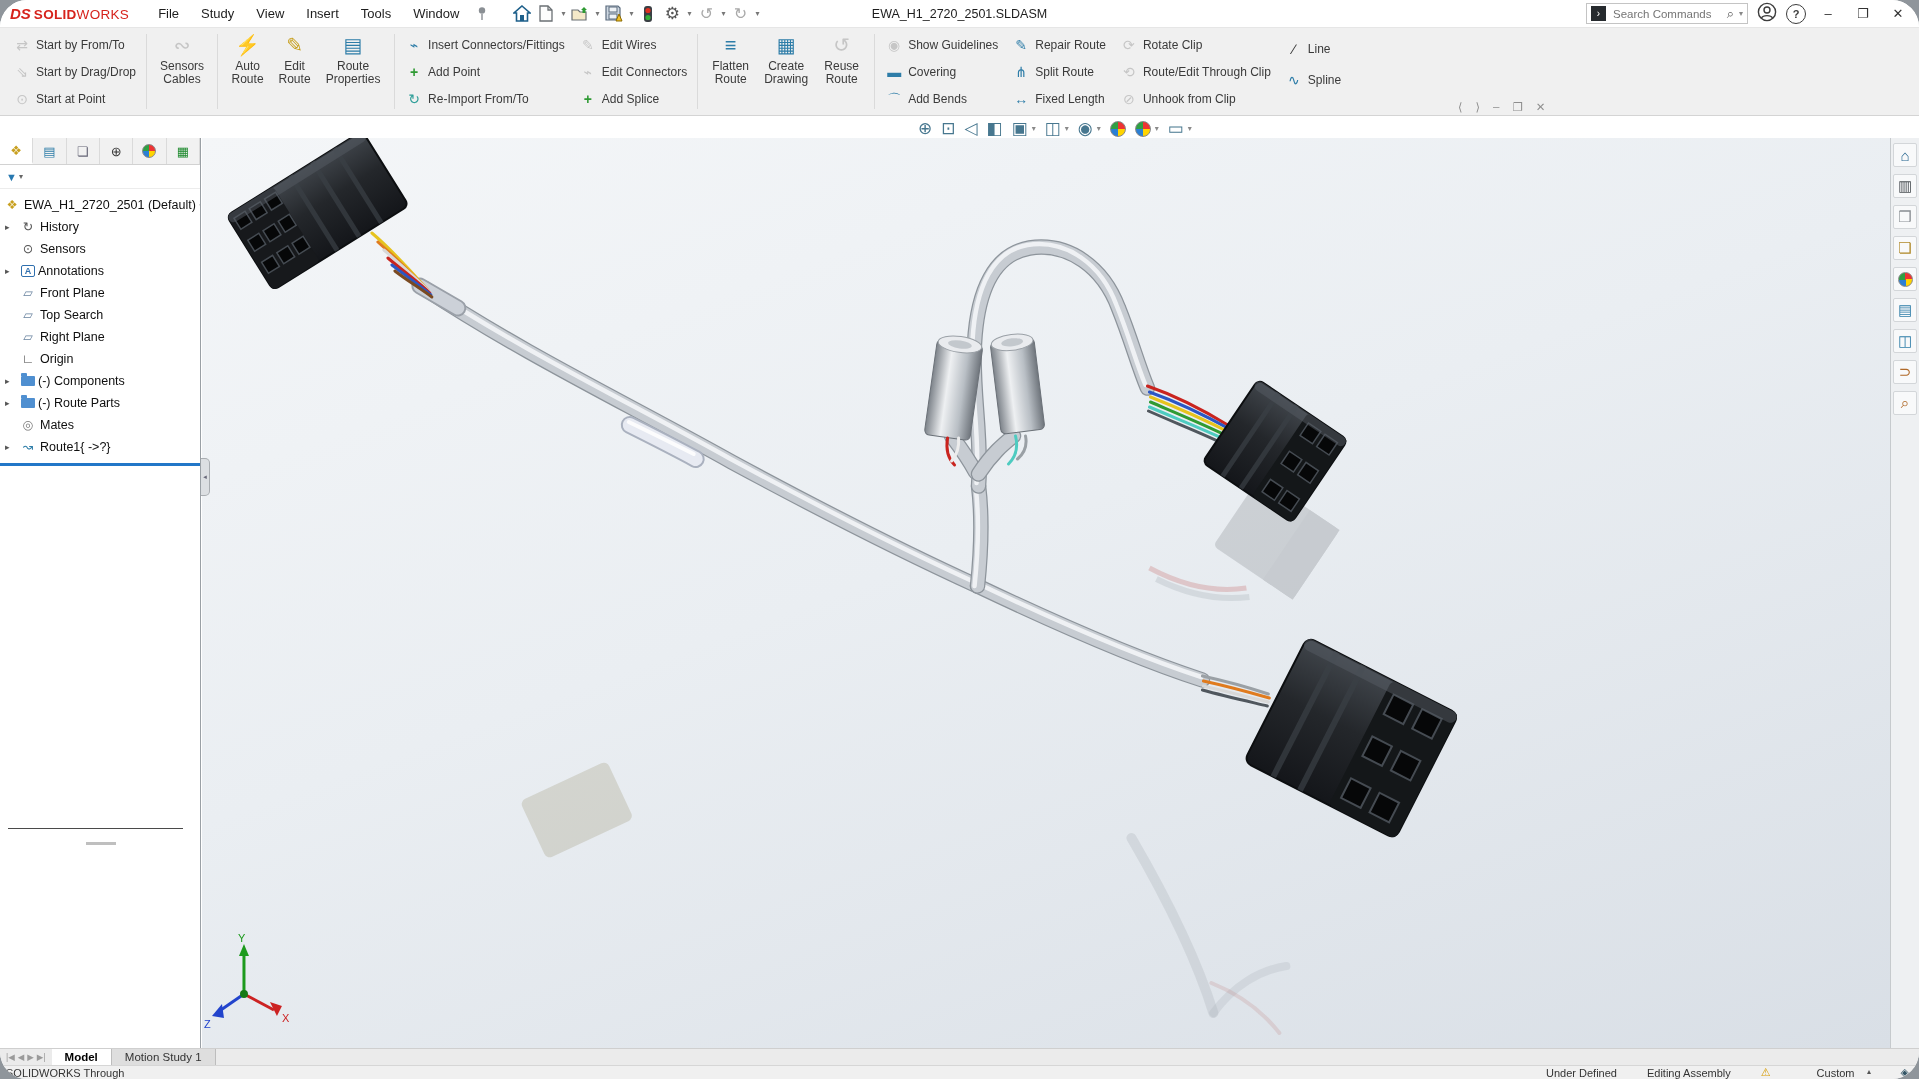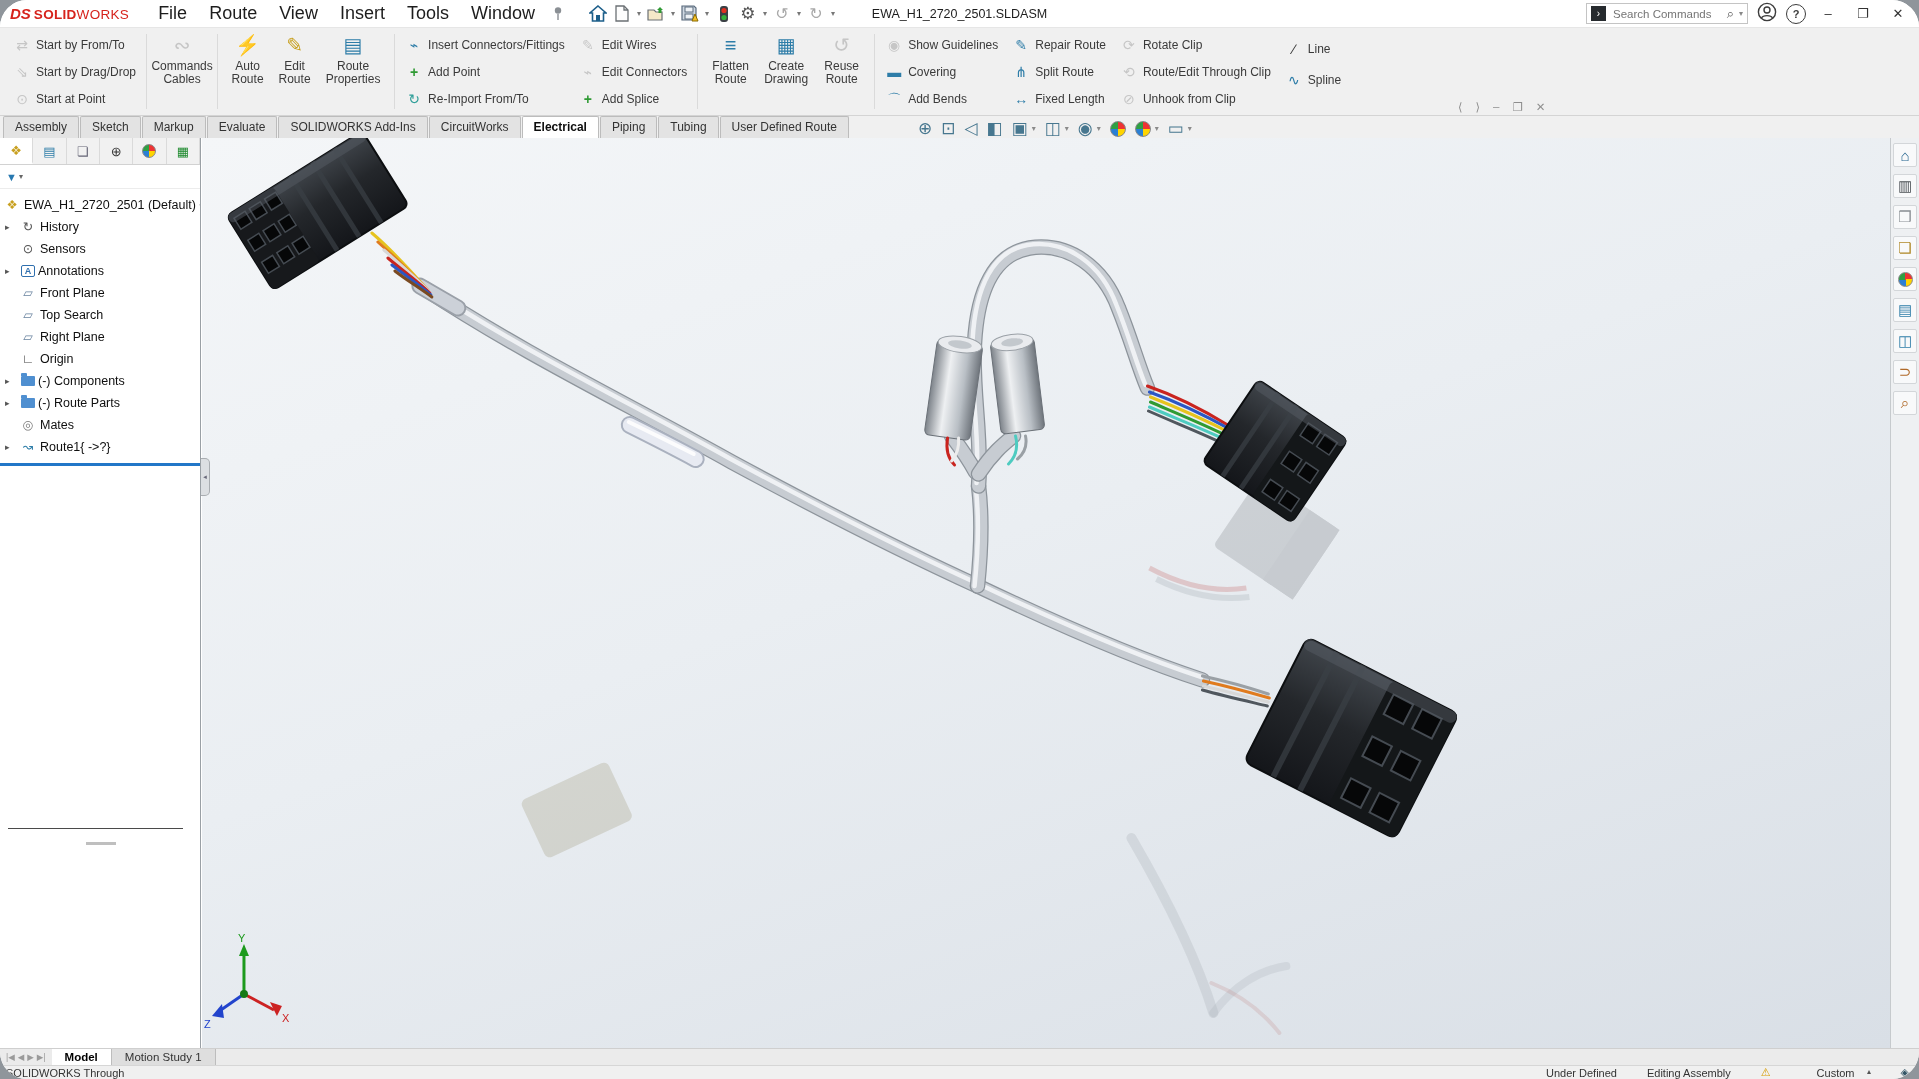--- a/index.html
+++ b/index.html
@@ -5,21 +5,21 @@
   html,body{margin:0;padding:0;background:#8f959b;font-family:"Liberation Sans",sans-serif;}
   #app{position:relative;width:1919px;height:1079px;background:#fff;overflow:hidden;font-size:12px;color:#222;border-radius:27px;}
 
   
   #titlebar{position:absolute;top:0;left:0;right:0;height:28px;background:#fff;border-bottom:1px solid #e6e6e6;display:flex;align-items:center;padding:0 8px;box-sizing:border-box;}
   .logo{display:flex;align-items:baseline;margin:0 18px 0 2px;white-space:nowrap;}
   .logo .mark{color:#d6231c;font-weight:bold;font-style:italic;font-size:15px;margin-right:3px;}
   .logo .b{color:#d6231c;font-weight:bold;font-size:13.5px;letter-spacing:.3px;}
   .logo .l{color:#d6231c;font-size:13.5px;letter-spacing:.3px;}
   .menus{display:flex;}
-  .menu{padding:4px 11px;font-size:18px;color:#1d1d1d;cursor:default;}
+  .menu{padding:4px 11px;font-size:13px;color:#1d1d1d;cursor:default;}
   .pin{margin:0 6px;display:flex;align-items:center;}
   .qa{display:flex;align-items:center;margin-left:16px;}
   .qi{width:24px;height:22px;display:flex;align-items:center;justify-content:center;font-size:15px;color:#1d5f8a;}
   .qcaret{font-size:8px;color:#777;width:10px;text-align:center;}
   .title{position:absolute;left:50%;transform:translateX(-50%);font-size:12.5px;color:#1d1d1d;white-space:nowrap;}
   .tr-right{margin-left:auto;display:flex;align-items:center;gap:9px;}
   .searchbox{display:flex;align-items:center;gap:5px;width:152px;height:19px;border:1px solid #c4c4c4;background:#fff;padding:0 4px;}
   .sc-mark{width:15px;height:15px;background:#262a2e;color:#fff;font-size:10px;display:flex;align-items:center;justify-content:center;flex:none;}
   .searchbox input{border:0;outline:0;flex:1;min-width:0;font-size:11.5px;font-family:inherit;color:#444;background:transparent;}
   .sb-glass{color:#555;font-size:13px;}
@@ -113,21 +113,21 @@
 <div id="app">
 
   <header id="titlebar">
     <div class="logo">
       <span class="mark">DS</span>
       <span class="b">SOLID</span>
       <span class="l">WORKS</span>
     </div>
     <nav class="menus">
       <span class="menu">File</span>
-      <span class="menu">Route</span>
+      <span class="menu">Study</span>
       <span class="menu">View</span>
       <span class="menu">Insert</span>
       <span class="menu">Tools</span>
       <span class="menu">Window</span>
     </nav>
     <span class="pin">
       <svg width="12" height="15" viewBox="0 0 12 15">
           <circle cx="6" cy="4.5" r="3.2" fill="#8a8f94"></circle>
           <rect x="5.3" y="8" width="1.4" height="6" fill="#8a8f94"></rect>
         </svg>
@@ -210,21 +210,21 @@
       </div>
       <div class="rb sm dis">
         <span class="ric">⊙</span>
         <span>Start at Point</span>
       </div>
     </div>
     <div class="sep"></div>
     <div class="rgrp lgrow">
       <div class="rb lg dis w52">
         <span class="ric">∾</span>
-        <span>Commands Cables</span>
+        <span>Sensors Cables</span>
       </div>
     </div>
     <div class="sep"></div>
     <div class="rgrp lgrow">
       <div class="rb lg w40">
         <span class="ric c-or">⚡</span>
         <span>Auto Route</span>
       </div>
       <div class="rb lg w40">
         <span class="ric c-yl">✎</span>
@@ -335,32 +335,20 @@
   </div>
 
   <div id="docctrl">
     <span>⟨</span>
     <span>⟩</span>
     <span>–</span>
     <span>❐</span>
     <span>✕</span>
   </div>
 
-  <div id="tabrow">
-    <span class="rtab">Assembly</span>
-    <span class="rtab">Sketch</span>
-    <span class="rtab">Markup</span>
-    <span class="rtab">Evaluate</span>
-    <span class="rtab">SOLIDWORKS Add-Ins</span>
-    <span class="rtab">CircuitWorks</span>
-    <span class="rtab active">Electrical</span>
-    <span class="rtab">Piping</span>
-    <span class="rtab">Tubing</span>
-    <span class="rtab">User Defined Route</span>
-  </div>
 
   <div id="headsup">
     <span class="hi">⊕</span>
     <span class="hi">⊡</span>
     <span class="hi">◁</span>
     <span class="hi">◧</span>
     <span class="hi">▣</span>
     <span class="hcaret">▾</span>
     <span class="hi">◫</span>
     <span class="hcaret">▾</span>

